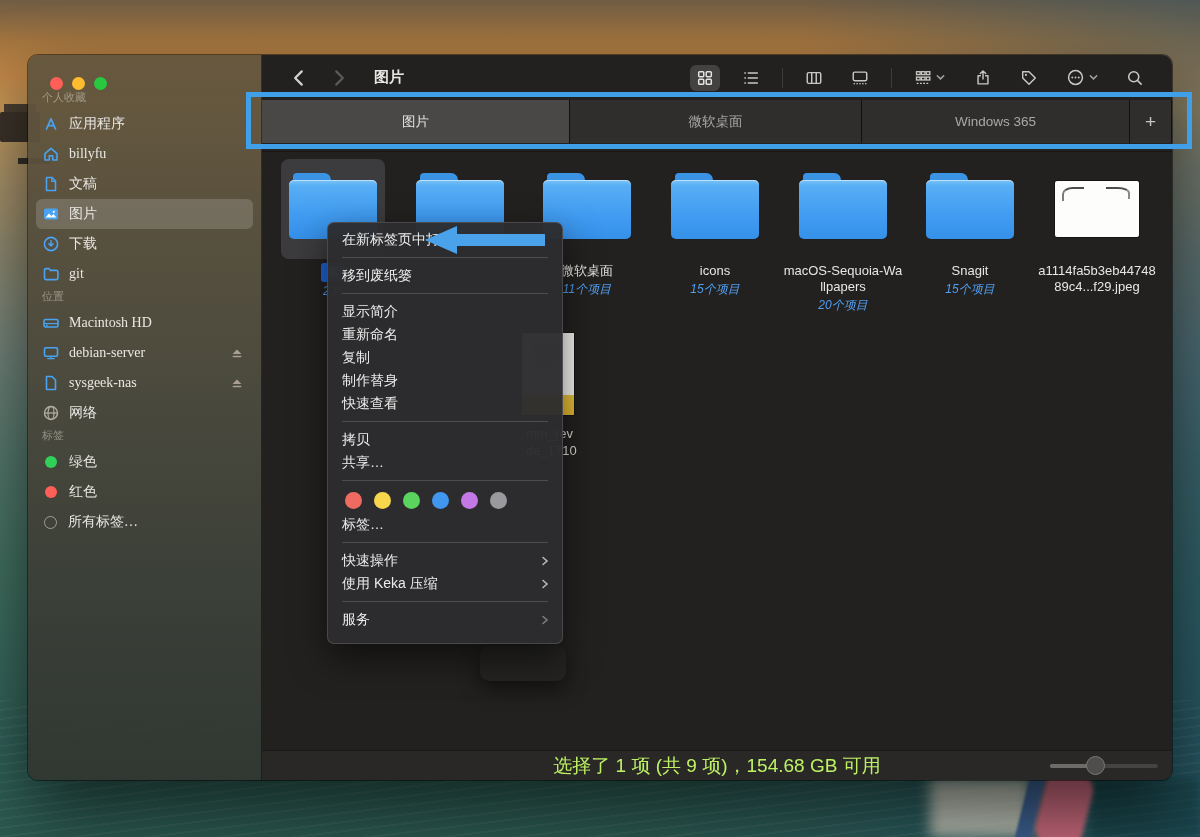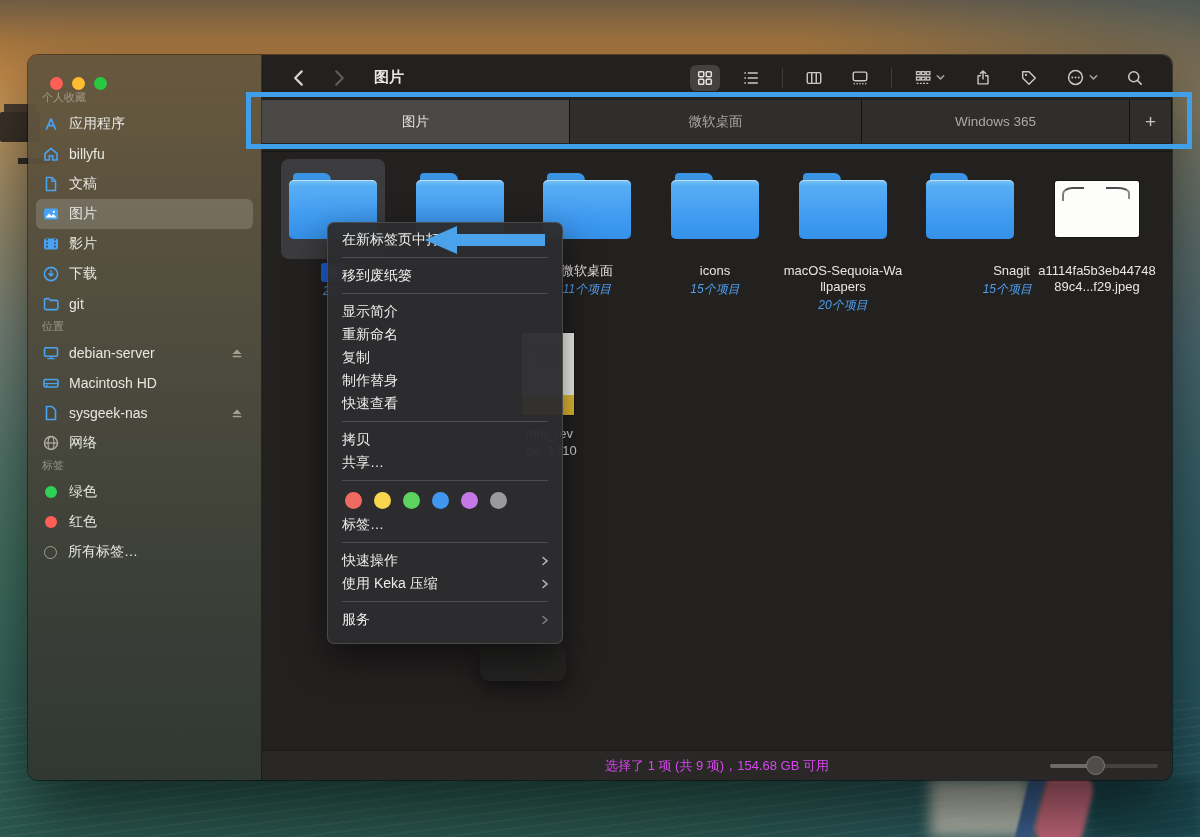--- a/index.html
+++ b/index.html
@@ -38,21 +38,21 @@
   
   .sidebar { position:absolute; left:0; top:0; width:234px; height:100%;
     background:linear-gradient(180deg, rgba(99,86,62,.95) 0%, rgba(86,78,60,.95) 22%,
       rgba(72,70,58,.95) 48%, rgba(58,60,53,.95) 75%, rgba(49,54,49,.95) 100%);
     border-right:1px solid rgba(0,0,0,.45); padding:14px 0 0 0; }
   .traffic { display:flex; gap:9px; padding:8px 0 0 22px; }
   .tl { width:13px; height:13px; border-radius:50%; }
   .tl.red{ background:#ff5f57; } .tl.yel{ background:#febc2e; } .tl.grn{ background:#28c840; }
   .sb-head { font-size:11px; color:rgba(235,230,220,.45); padding:0 0 4px 14px; margin-top:0; }
   .sb-item { display:flex; align-items:center; gap:9px; height:30px; margin:0 8px;
-    padding-left:6px; border-radius:6px; font-size:14px; color:#e9e7e2; }
+    padding-left:6px; border-radius:6px; font-size:14px; color:#e9e7e2;font-family:Liberation Serif, serif; }
   .sb-item.sel { background:rgba(255,255,255,.16); }
   .sb-item .si { width:18px; height:18px; color:#4aa3f2; flex:none; }
   .sb-item .eject { margin-left:auto; margin-right:8px; width:16px; height:16px; color:#a79f90; }
   .dot { width:12px; height:12px; border-radius:50%; flex:none; margin:0 3px; }
   .ring { width:13px; height:13px; border-radius:50%; border:1.5px solid #a39d91; flex:none; margin:0 2px; }
 
   
   .main { position:absolute; left:234px; top:0; right:0; height:100%; background:#232120; }
 
   
@@ -105,21 +105,21 @@
   .thumb-mm { width:52px; height:82px; margin-left:12px;
     background:linear-gradient(180deg,#f6f5f1 0%, #f6f5f1 76%, #e8c23a 76%, #e5b92f 100%);
     box-shadow:0 0 0 1px rgba(0,0,0,.3); position:relative; }
   .thumb-mm::before { content:""; position:absolute; left:10px; top:8px; width:30px; height:26px;
     background:repeating-linear-gradient(45deg, rgba(120,120,110,.5) 0 1px, transparent 1px 4px); }
   .mm-name { font-size:13px; color:#dddbd8; line-height:17px; margin:10px 0 0 16px; }
 
   
   .statusbar { position:absolute; left:0; right:0; bottom:0; height:30px; background:#292827;
     border-top:1px solid #1b1a19; display:flex; align-items:center; justify-content:center; }
-  .status-text { font-size:13px; color:#d946ef; }
+  .status-text { font-size:19px; color:#bef264; }
   .slider { position:absolute; right:14px; top:13px; width:108px; height:4px;
     background:#454341; border-radius:2px; }
   .slider .fill { position:absolute; left:0; top:0; height:4px; width:45px;
     background:#6e6c69; border-radius:2px; }
   .slider .knob { position:absolute; left:36px; top:-8px; width:19px; height:19px;
     border-radius:50%; background:#504e4c; border:1.5px solid #7a7875; }
 
   
   .ctx-shadowblob { position:absolute; left:452px; top:590px; width:86px; height:36px;
     background:#242322; border-radius:9px; box-shadow:0 8px 20px rgba(0,0,0,.5); z-index:39; }
@@ -186,59 +186,52 @@
     <div class="sb-item sel">
       <svg class="si" viewBox="0 0 18 18">
           <rect x="2" y="3.5" width="14" height="11" rx="2" fill="currentColor"></rect>
           <circle cx="11.8" cy="6.8" r="1.1" fill="#fff"></circle>
           <path d="M3.6 12.6 7 8.4l2.4 2.7 2-2.1 3 3.6z" fill="#fff"></path>
         </svg>
       <span>图片</span>
     </div>
     <div class="sb-item">
       <svg class="si" viewBox="0 0 18 18">
-          <rect x="2" y="3.5" width="14" height="11" rx="2" fill="currentColor"></rect>
-          <path d="M5 4v10M13 4v10" stroke="#2b2b2d" stroke-width="1.3" stroke-dasharray="1.6 1.8"></path>
-        </svg>
-      <span>影片</span>
-    </div>
-    <div class="sb-item">
-      <svg class="si" viewBox="0 0 18 18">
           <circle cx="9" cy="9" r="6.6" stroke="currentColor" fill="none" stroke-width="1.6"></circle>
           <path d="M9 5.8v5M6.8 8.8 9 11l2.2-2.2" stroke="currentColor" fill="none" stroke-width="1.5" stroke-linecap="round" stroke-linejoin="round"></path>
         </svg>
       <span>下载</span>
     </div>
     <div class="sb-item">
       <svg class="si" viewBox="0 0 18 18">
           <path d="M2.5 5.2c0-.9.7-1.6 1.6-1.6h2.8l1.5 1.8h5.9c.9 0 1.6.7 1.6 1.6v6c0 .9-.7 1.6-1.6 1.6H4.1c-.9 0-1.6-.7-1.6-1.6z" stroke="currentColor" fill="none" stroke-width="1.6"></path>
         </svg>
       <span>git</span>
     </div>
 
     <div class="sb-head">位置</div>
 
+    <div class="sb-item">
+      <svg class="si" viewBox="0 0 18 18">
+          <rect x="2" y="5.5" width="14" height="7.5" rx="1.6" stroke="currentColor" fill="none" stroke-width="1.6"></rect>
+          <path d="M2.4 9.6h13.2" stroke="currentColor" stroke-width="1.2"></path>
+          <circle cx="4.8" cy="11.4" r=".9" fill="currentColor"></circle>
+        </svg>
+      <span>Macintosh HD</span>
+    </div>
     <div class="sb-item">
       <svg class="si" viewBox="0 0 18 18">
           <rect x="2.5" y="3.8" width="13" height="8.4" rx="1.2" stroke="currentColor" fill="none" stroke-width="1.6"></rect>
           <path d="M9 12.4v2M5.8 14.6h6.4" stroke="currentColor" stroke-width="1.4" stroke-linecap="round"></path>
         </svg>
       <span>debian-server</span>
       <svg class="eject" viewBox="0 0 18 18">
           <path d="M4 10 9 5.2 14 10z" fill="currentColor"></path>
           <rect x="4" y="12" width="10" height="1.8" rx=".9" fill="currentColor"></rect>
         </svg>
-    </div>
-    <div class="sb-item">
-      <svg class="si" viewBox="0 0 18 18">
-          <rect x="2" y="5.5" width="14" height="7.5" rx="1.6" stroke="currentColor" fill="none" stroke-width="1.6"></rect>
-          <path d="M2.4 9.6h13.2" stroke="currentColor" stroke-width="1.2"></path>
-          <circle cx="4.8" cy="11.4" r=".9" fill="currentColor"></circle>
-        </svg>
-      <span>Macintosh HD</span>
     </div>
     <div class="sb-item">
       <svg class="si" viewBox="0 0 18 18">
           <path d="M4.5 2.5h5.5L13.5 6v9.5h-9z" stroke="currentColor" fill="none" stroke-width="1.6" stroke-linejoin="round"></path>
         </svg>
       <span>sysgeek-nas</span>
       <svg class="eject" viewBox="0 0 18 18">
           <path d="M4 10 9 5.2 14 10z" fill="currentColor"></path>
           <rect x="4" y="12" width="10" height="1.8" rx=".9" fill="currentColor"></rect>
         </svg>
@@ -414,21 +407,21 @@
       <div class="fname">icons</div>
       <div class="fcount">15个项目</div>
     </div>
     <div class="file-item" style="left:519px; top:104px;">
       <div class="iconbox">
           <div class="folder"></div>
         </div>
       <div class="fname">macOS-Sequoia-Wallpapers</div>
       <div class="fcount">20个项目</div>
     </div>
-    <div class="file-item" style="left:646px; top:104px;text-align:right;">
+    <div class="file-item" style="left:646px; top:104px;">
       <div class="iconbox">
           <div class="folder"></div>
         </div>
       <div class="fname">Snagit</div>
       <div class="fcount">15个项目</div>
     </div>
     <div class="file-item" style="left:773px; top:104px;">
       <div class="iconbox">
           <div class="thumb-img"></div>
         </div>

